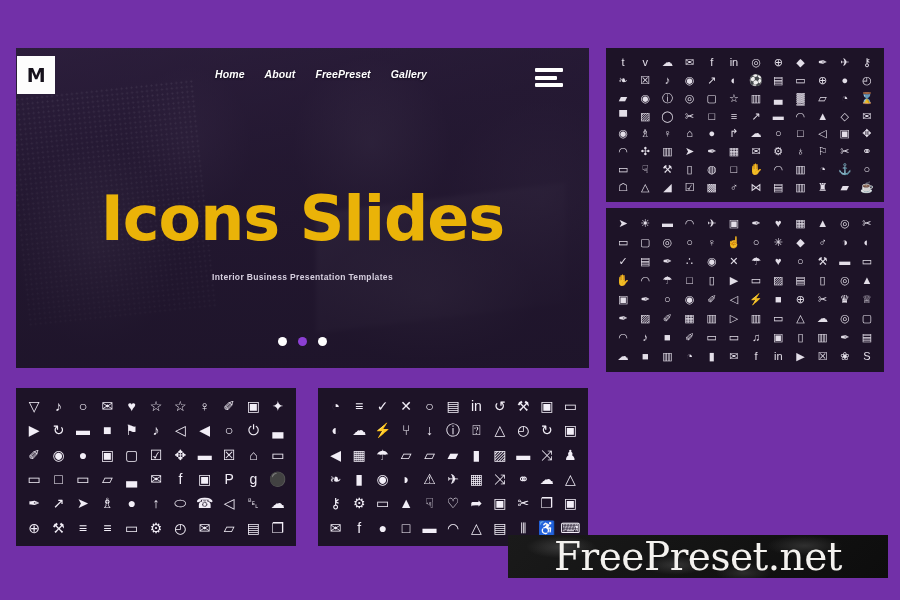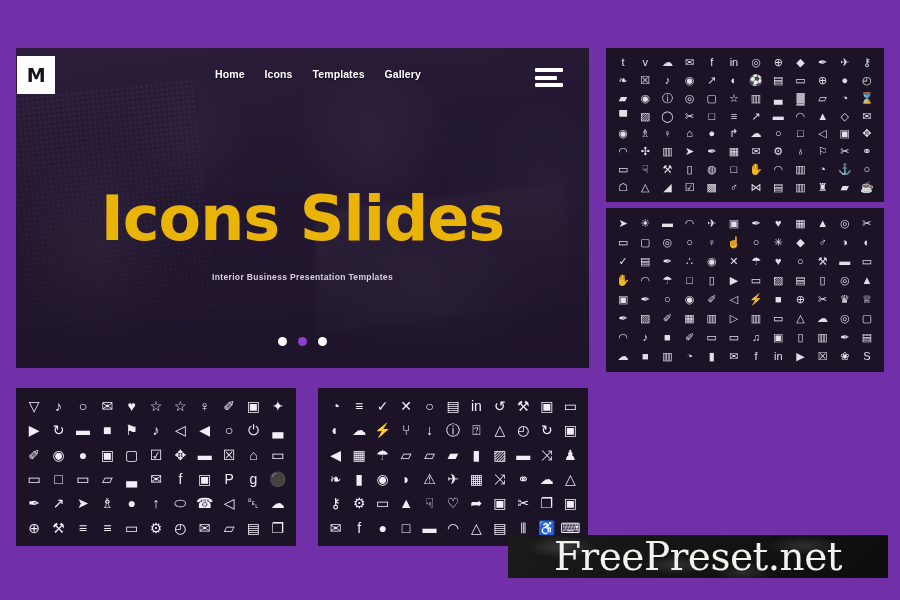--- a/index.html
+++ b/index.html
@@ -62,21 +62,21 @@
     display: flex; align-items: center; justify-content: center;
     margin-left: 1px; margin-top: 2px;
     flex: 0 0 auto;
   }
   .logo-box span {
     font-size: 19px; font-weight: bold; color: #16111c;
     font-family: "DejaVu Sans", sans-serif; letter-spacing: -.5px;
   }
   .nav-links {
     display: flex; gap: 20px;
-    margin-left: 160px; 
+    margin-left: 160px;  font-style: italic;
   }
   .nav-links a {
     color: #ffffff; font-size: 10.5px; font-weight: bold;
     text-decoration: none; letter-spacing: .1px;
     text-shadow: 0 1px 2px rgba(0,0,0,.55);
   }
   .burger {
     position: absolute; right: 26px; top: 20px;
     width: 28px; height: 19px;
     display: flex; flex-direction: column; justify-content: space-between;
@@ -170,22 +170,22 @@
     <div class="hero-paper"></div>
   </div>
   <div class="hero-tint"></div>
 
   <div class="hero-nav">
     <div class="logo-box">
       <span>M</span>
     </div>
     <nav class="nav-links">
       <a href="#">Home</a>
-      <a href="#">Icons</a>
-      <a href="#">Templates</a>
+      <a href="#">About</a>
+      <a href="#">FreePreset</a>
       <a href="#">Gallery</a>
     </nav>
     <div class="burger">
       <i></i>
       <i></i>
       <i></i>
     </div>
   </div>
 
   <div class="hero-center">

